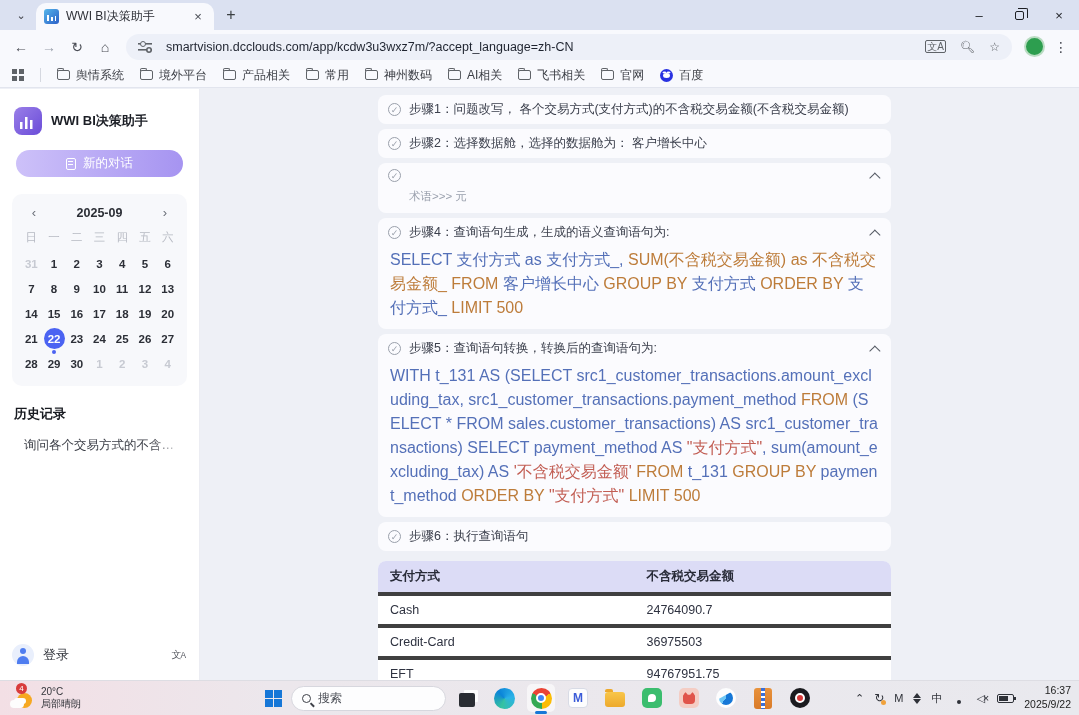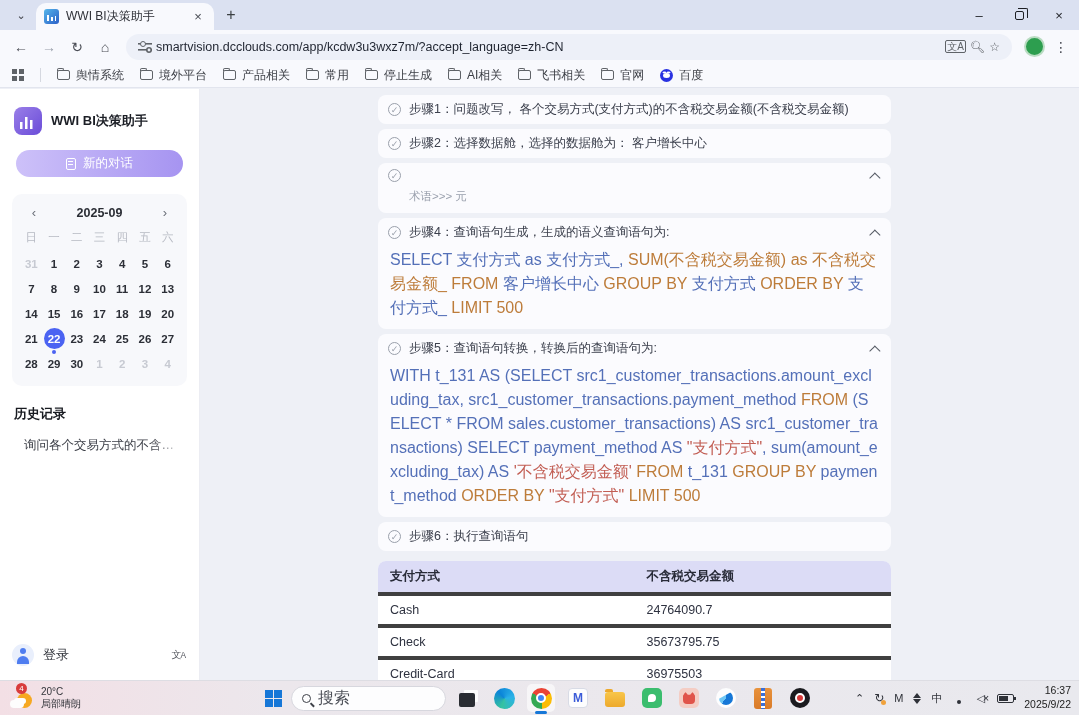--- a/index.html
+++ b/index.html
@@ -30,21 +30,21 @@
   .restore{ width:9px; height:9px; border:1.2px solid #1d1f24; border-radius:2px; position:relative; }
   .restore::before{ content:""; position:absolute; top:-4px; left:2px; width:9px; height:9px;
     border-top:1.2px solid #1d1f24; border-right:1.2px solid #1d1f24; border-radius:0 2px 0 0; }
 
   .toolbar{ position:absolute; top:30px; left:0; right:0; height:33px; background:#f8f9fd;
     display:flex; align-items:center; padding:0 8px; gap:2px; }
   .navbtn{ width:26px; height:26px; display:flex; align-items:center; justify-content:center;
     font-size:14px; color:#4a4d55; border-radius:50%; }
   .navbtn.dim{ color:#9aa0ab; }
   .omnibox{ flex:1; height:26px; margin:0 6px; background:#edf0f8; border-radius:13px;
-    display:flex; align-items:center; padding:0 12px; gap:4px; }
+    display:flex; align-items:center; padding:0 12px; gap:14px; }
   .tune-icon{ width:14px; height:10px; flex:none;
     background:linear-gradient(#5f6368,#5f6368) 0 1px/14px 1.6px no-repeat,
                linear-gradient(#5f6368,#5f6368) 0 7px/14px 1.6px no-repeat; position:relative;}
   .tune-icon::after{content:""; position:absolute; width:4px; height:4px; border-radius:50%;
     background:#edf0f8; border:1.6px solid #5f6368; top:-1px; left:2px;
     box-shadow:6px 6px 0 -1.6px #edf0f8, 6px 6px 0 0 #5f6368;}
   .url{ flex:1; font-size:12.5px; color:#1f2430; white-space:nowrap; overflow:hidden; }
   .boxicon{ font-size:12px; color:#5f6368; }
   .translate-glyph{ font-size:10px; color:#5f6368; border:1px solid #5f6368; border-radius:2px;
     padding:0 1px; line-height:11px; }
@@ -159,21 +159,21 @@
     background:#d83b3b; color:#fff; font-size:8px; line-height:11px; text-align:center; padding:0 2px; }
   .weather-text{ font-size:10px; color:#33353b; line-height:1.25; }
   .tb-center{ position:absolute; left:265px; display:flex; align-items:center; gap:7px; height:100%; }
   .winlogo{ width:17px; height:17px; margin-right:2px;
     background:linear-gradient(#1677d7,#1677d7) 0 0/8px 8px no-repeat,
                linear-gradient(#1677d7,#1677d7) 9px 0/8px 8px no-repeat,
                linear-gradient(#1677d7,#1677d7) 0 9px/8px 8px no-repeat,
                linear-gradient(#1677d7,#1677d7) 9px 9px/8px 8px no-repeat; }
   .tb-search{ width:155px; height:25px; background:#fdfdfe; border:1px solid #d7d7de;
     border-radius:13px; display:flex; align-items:center; gap:7px; padding:0 10px;
-    font-size:16px; color:#4d5058; }
+    font-size:12px; color:#4d5058; }
   .mag{ width:9px; height:9px; border:1.5px solid #3d4048; border-radius:50%; position:relative; flex:none;}
   .mag::after{ content:""; position:absolute; width:5px; height:1.5px; background:#3d4048;
     transform:rotate(45deg); left:7px; top:9px; }
   .tb-apps{ display:flex; align-items:center; gap:9px; height:100%; }
   .tb-app{ width:28px; height:28px; border-radius:5px; display:flex; align-items:center;
     justify-content:center; position:relative; }
   .tb-app.active{ background:rgba(255,255,255,.6); }
   .tb-app.active::after{ content:""; position:absolute; bottom:-2px; width:12px; height:3px;
     border-radius:2px; background:#1677d7; }
   .g-tv{ width:16px; height:14px; background:#2a2d33; border-radius:2px;
@@ -279,21 +279,21 @@
         <div class="bm">
           <span class="folder-icon"></span>
           <span>产品相关</span>
         </div>
         <div class="bm">
           <span class="folder-icon"></span>
           <span>常用</span>
         </div>
         <div class="bm">
           <span class="folder-icon"></span>
-          <span>停止生成</span>
+          <span>神州数码</span>
         </div>
         <div class="bm">
           <span class="folder-icon"></span>
           <span>AI相关</span>
         </div>
         <div class="bm">
           <span class="folder-icon"></span>
           <span>飞书相关</span>
         </div>
         <div class="bm">
@@ -509,24 +509,20 @@
 
         <div class="card result-table">
           <div class="tr th-row">
             <div class="cell">支付方式</div>
             <div class="cell">不含税交易金额</div>
           </div>
           <div class="tbody" id="result-tbody">
               <div class="tr">
                 <div class="cell">Cash</div>
                 <div class="cell">24764090.7</div>
-              </div>
-              <div class="tr">
-                <div class="cell">Check</div>
-                <div class="cell">35673795.75</div>
               </div>
               <div class="tr">
                 <div class="cell">Credit-Card</div>
                 <div class="cell">36975503</div>
               </div>
               <div class="tr">
                 <div class="cell">EFT</div>
                 <div class="cell">94767951.75</div>
               </div>
             </div>

